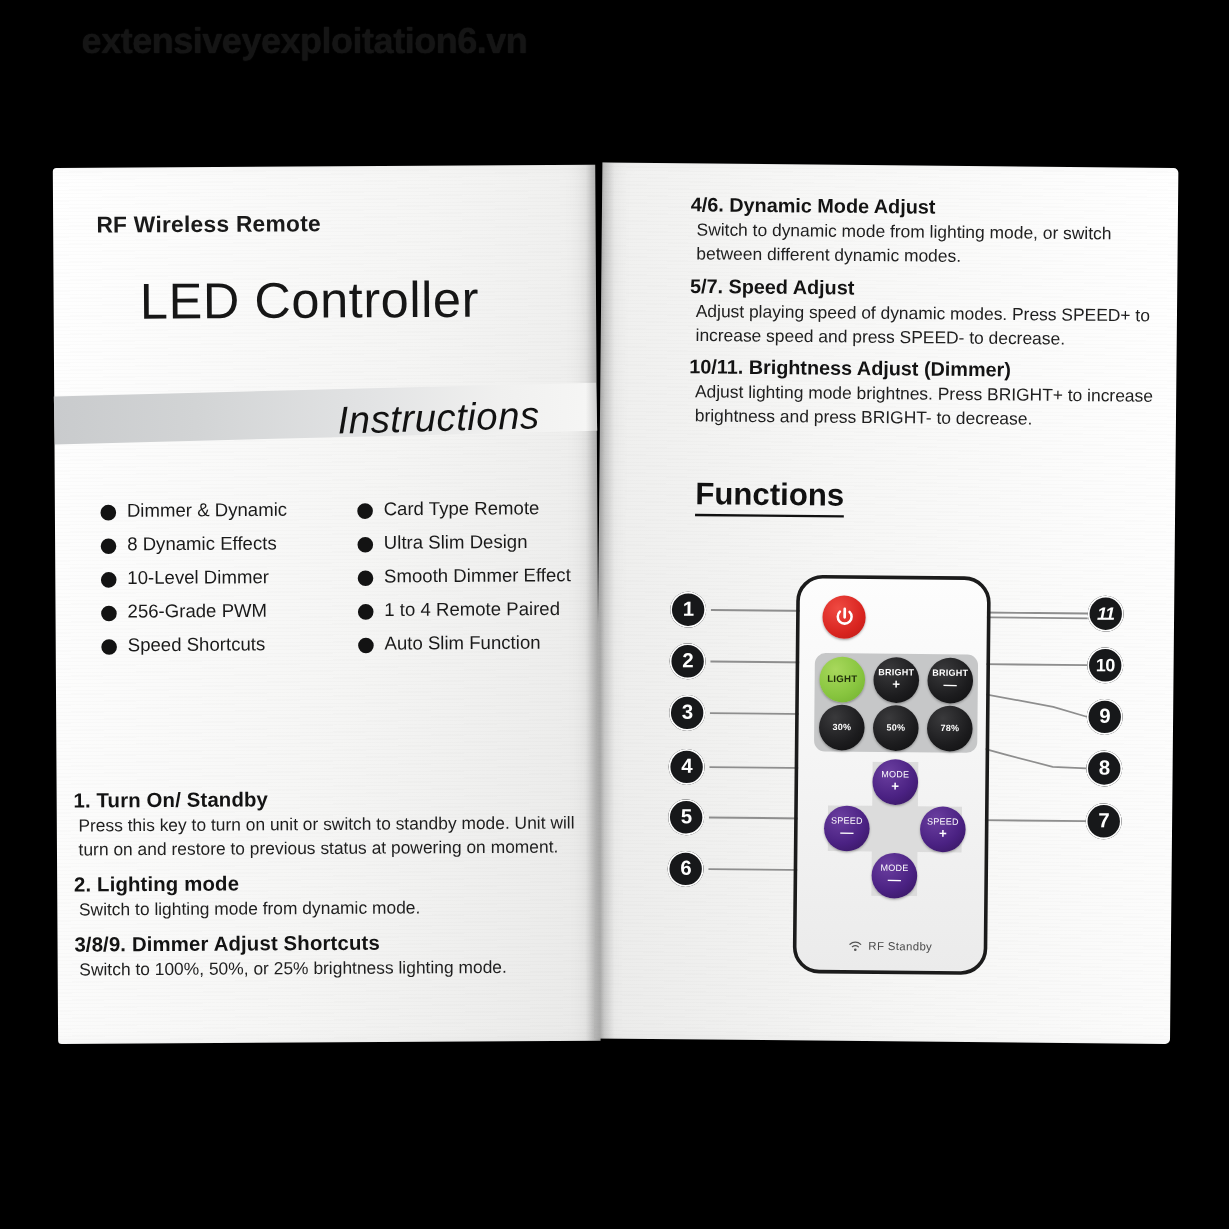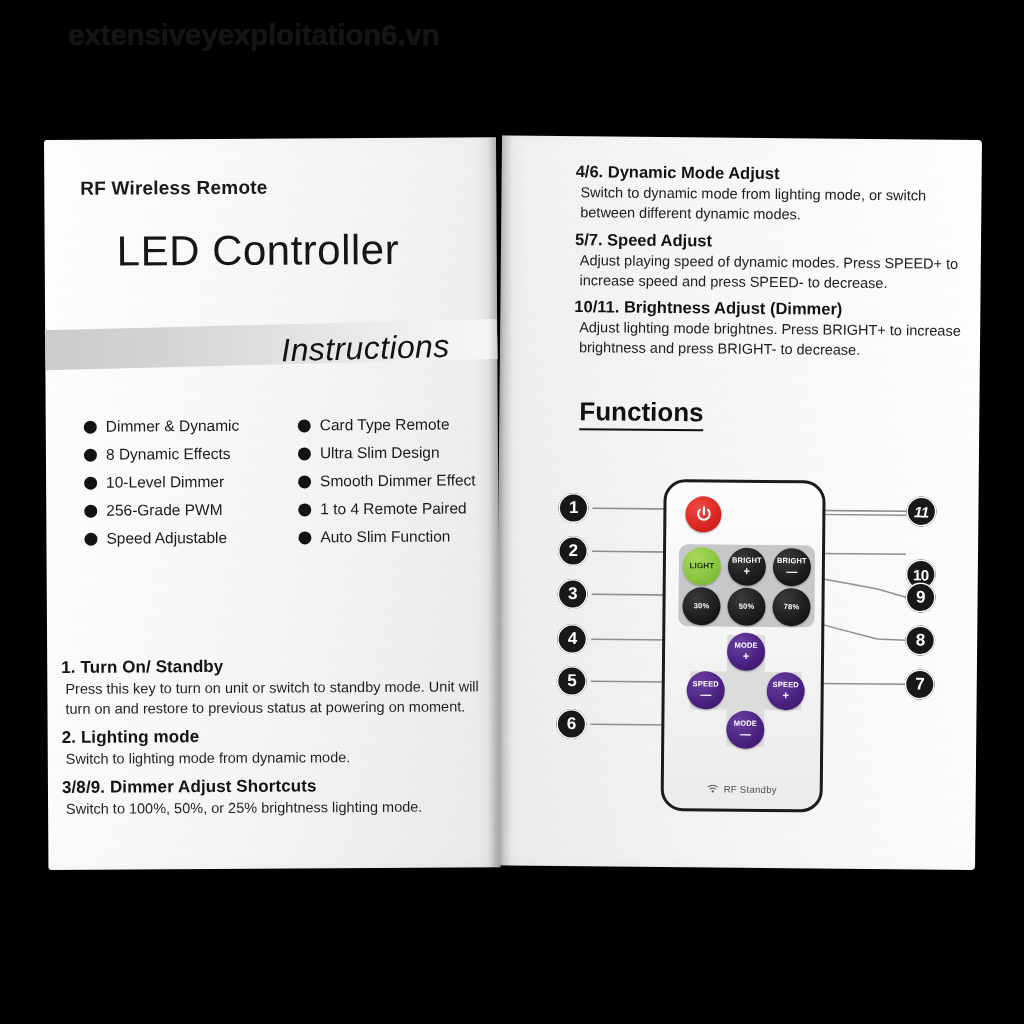--- a/index.html
+++ b/index.html
@@ -247,21 +247,21 @@
     border-radius: 6px;
   }
   .pbtn {
     position: absolute; width: 38px; height: 38px; border-radius: 50%;
     background: radial-gradient(circle at 35% 28%, #6b3fa0 0%, #4a2182 58%, #331459 100%);
     display: flex; flex-direction: column;
     align-items: center; justify-content: center;
     color: #fff; line-height: 1;
     box-shadow: 0 1px 2px rgba(0,0,0,.3);
   }
-  .pbtn .lbl { font-size: 7.5px; font-weight: 700; letter-spacing: .2px; }
+  .pbtn .lbl { font-size: 7.5px; font-weight: 400; letter-spacing: .2px; }
   .pbtn .sign { font-size: 11px; font-weight: 700; margin-top: 1px; }
 
   #pb-mode-up   { left: 37px; top: -2px; }
   #pb-speed-dn  { left: -3px; top: 37px; }
   #pb-speed-up  { left: 77px; top: 37px; }
   #pb-mode-dn   { left: 37px; top: 76px; }
 
   #rf-logo {
     position: absolute; left: 0; right: 0; bottom: 14px;
     display: flex; align-items: center; justify-content: center; gap: 5px;
@@ -301,21 +301,21 @@
             <div class="feat-item">
               <span class="bullet"></span>
               <span class="feat-label">10-Level Dimmer</span>
             </div>
             <div class="feat-item">
               <span class="bullet"></span>
               <span class="feat-label">256-Grade PWM</span>
             </div>
             <div class="feat-item">
               <span class="bullet"></span>
-              <span class="feat-label">Speed Adjustable</span>
+              <span class="feat-label">Speed Shortcuts</span>
             </div>
           </div>
 
           <div class="feat-col">
             <div class="feat-item">
               <span class="bullet"></span>
               <span class="feat-label">Card Type Remote</span>
             </div>
             <div class="feat-item">
               <span class="bullet"></span>
@@ -397,21 +397,21 @@
           </svg>
 
           <div class="callout" style="left:10px; top:17px;">1</div>
           <div class="callout" style="left:10px; top:60px;">2</div>
           <div class="callout" style="left:10px; top:103px;">3</div>
           <div class="callout" style="left:10px; top:148px;">4</div>
           <div class="callout" style="left:10px; top:190px;">5</div>
           <div class="callout" style="left:10px; top:233px;">6</div>
 
           <div class="callout wide" style="left:358px; top:17px;font-style:italic;">11</div>
-          <div class="callout wide" style="left:358px; top:60px;margin-top:20px;">10</div>
+          <div class="callout wide" style="left:358px; top:60px;">10</div>
           <div class="callout" style="left:358px; top:103px;">9</div>
           <div class="callout" style="left:358px; top:146px;">8</div>
           <div class="callout" style="left:358px; top:190px;">7</div>
 
           <div id="remote">
 
             <div class="btn" id="btn-power">
               <svg viewBox="0 0 24 24">
                 <path d="M12 3.5 L12 11.5" stroke="#ffffff" stroke-width="2.6" stroke-linecap="round" fill="none"></path>
                 <path d="M7.4 6.2 A6.6 6.6 0 1 0 16.6 6.2" stroke="#ffffff" stroke-width="2.4" fill="none" stroke-linecap="round"></path>

